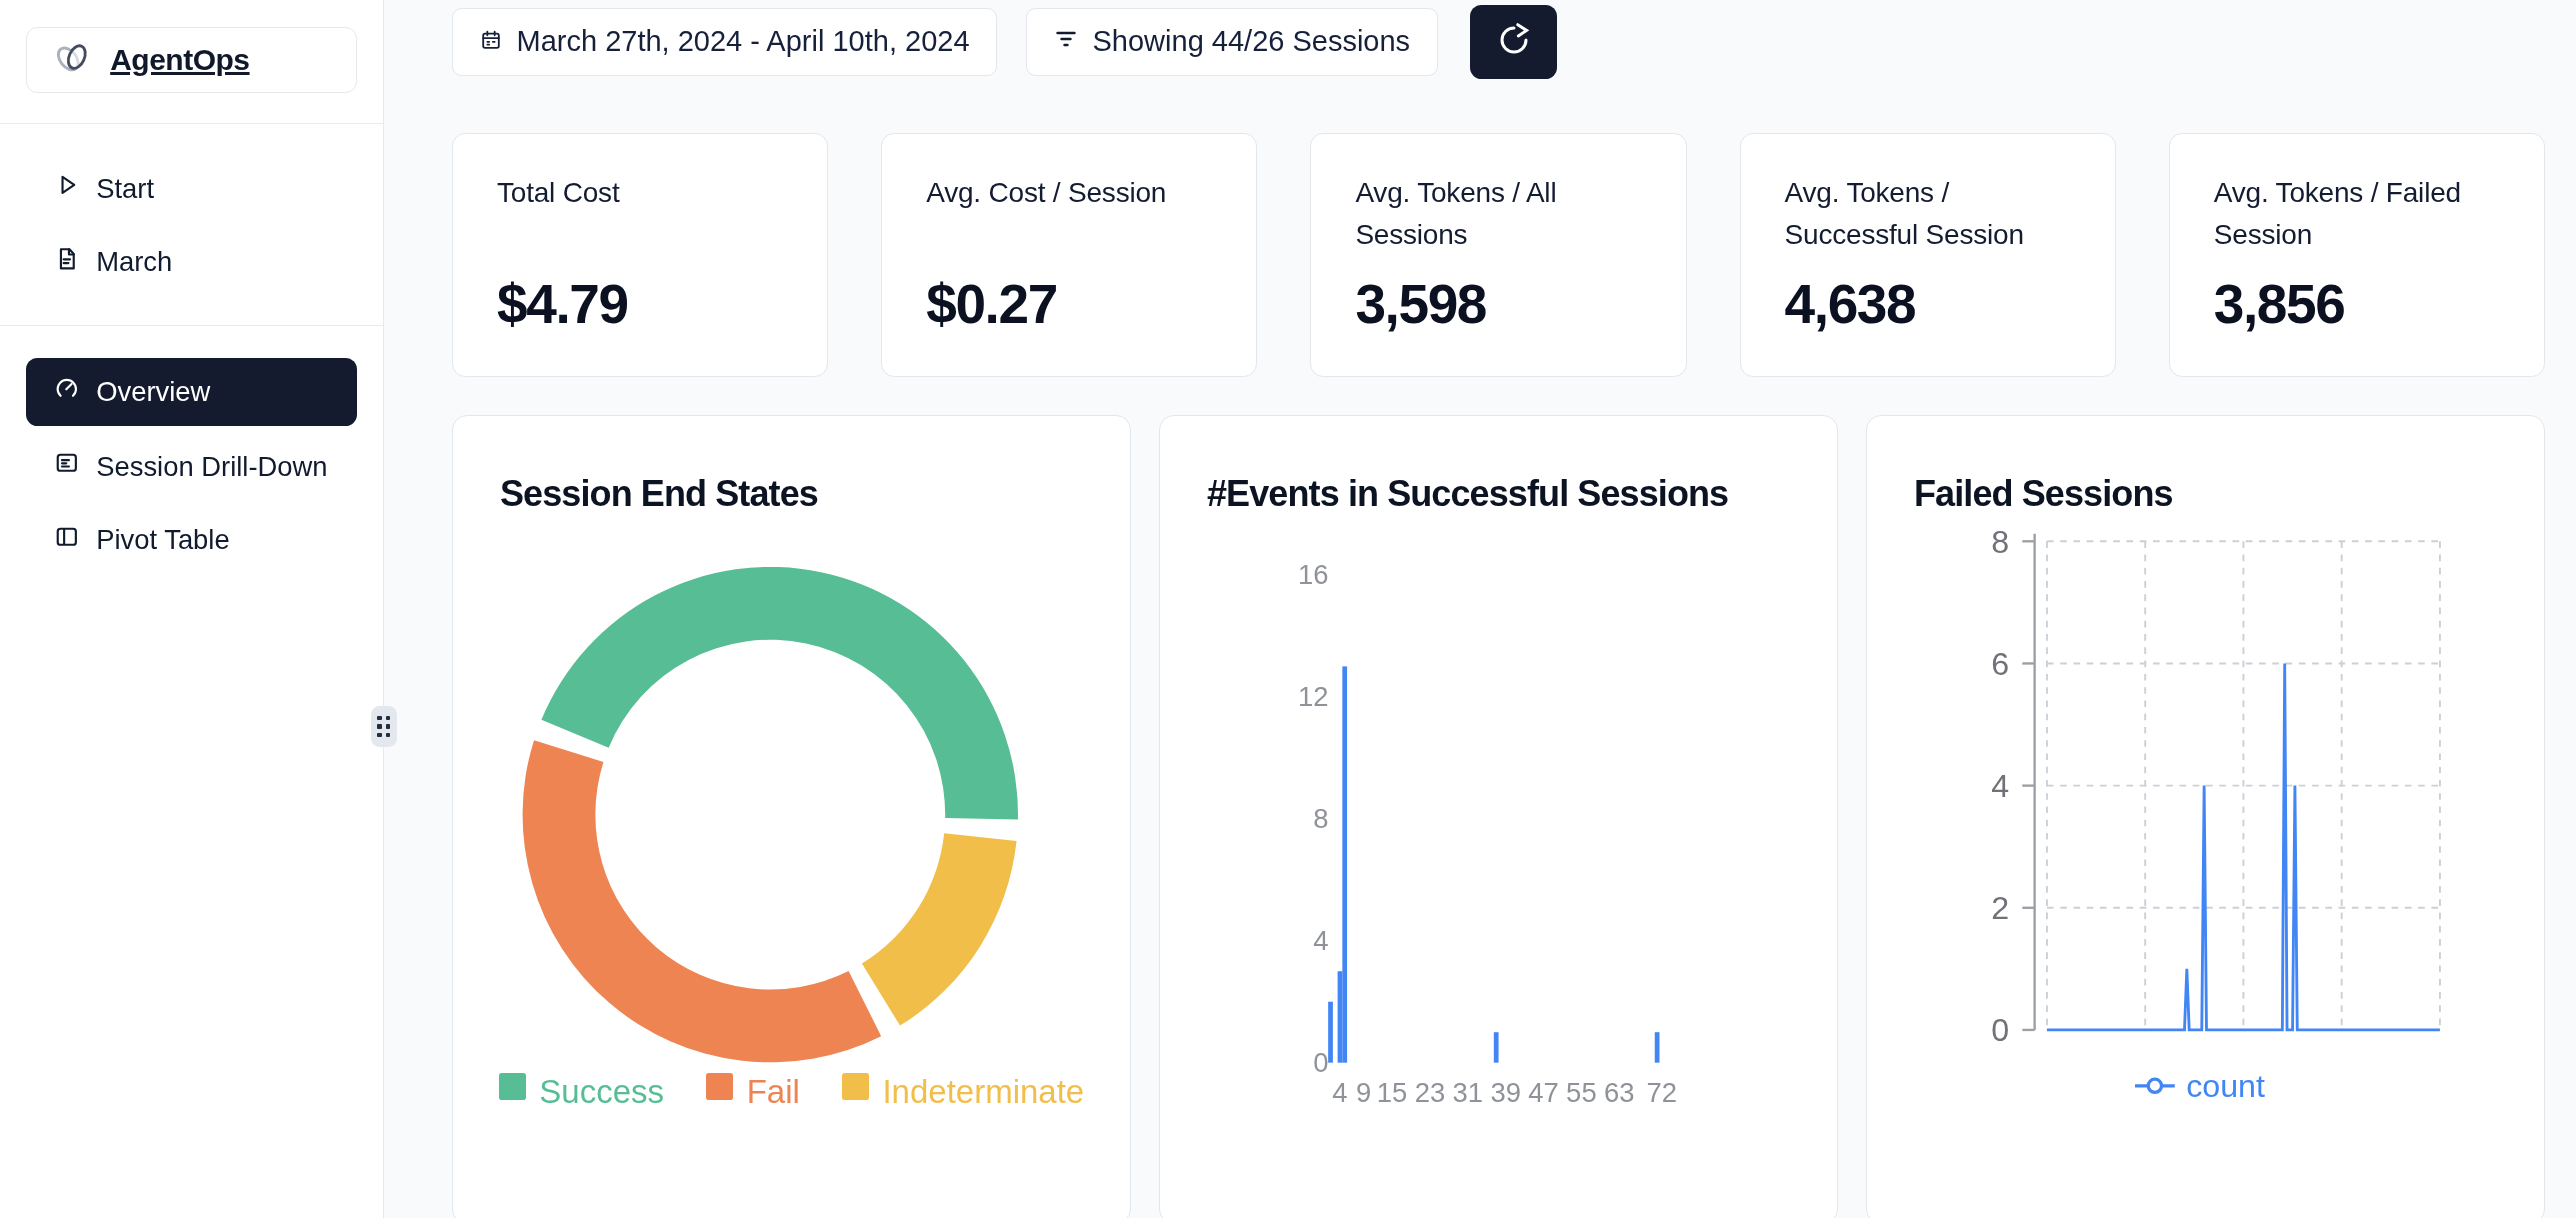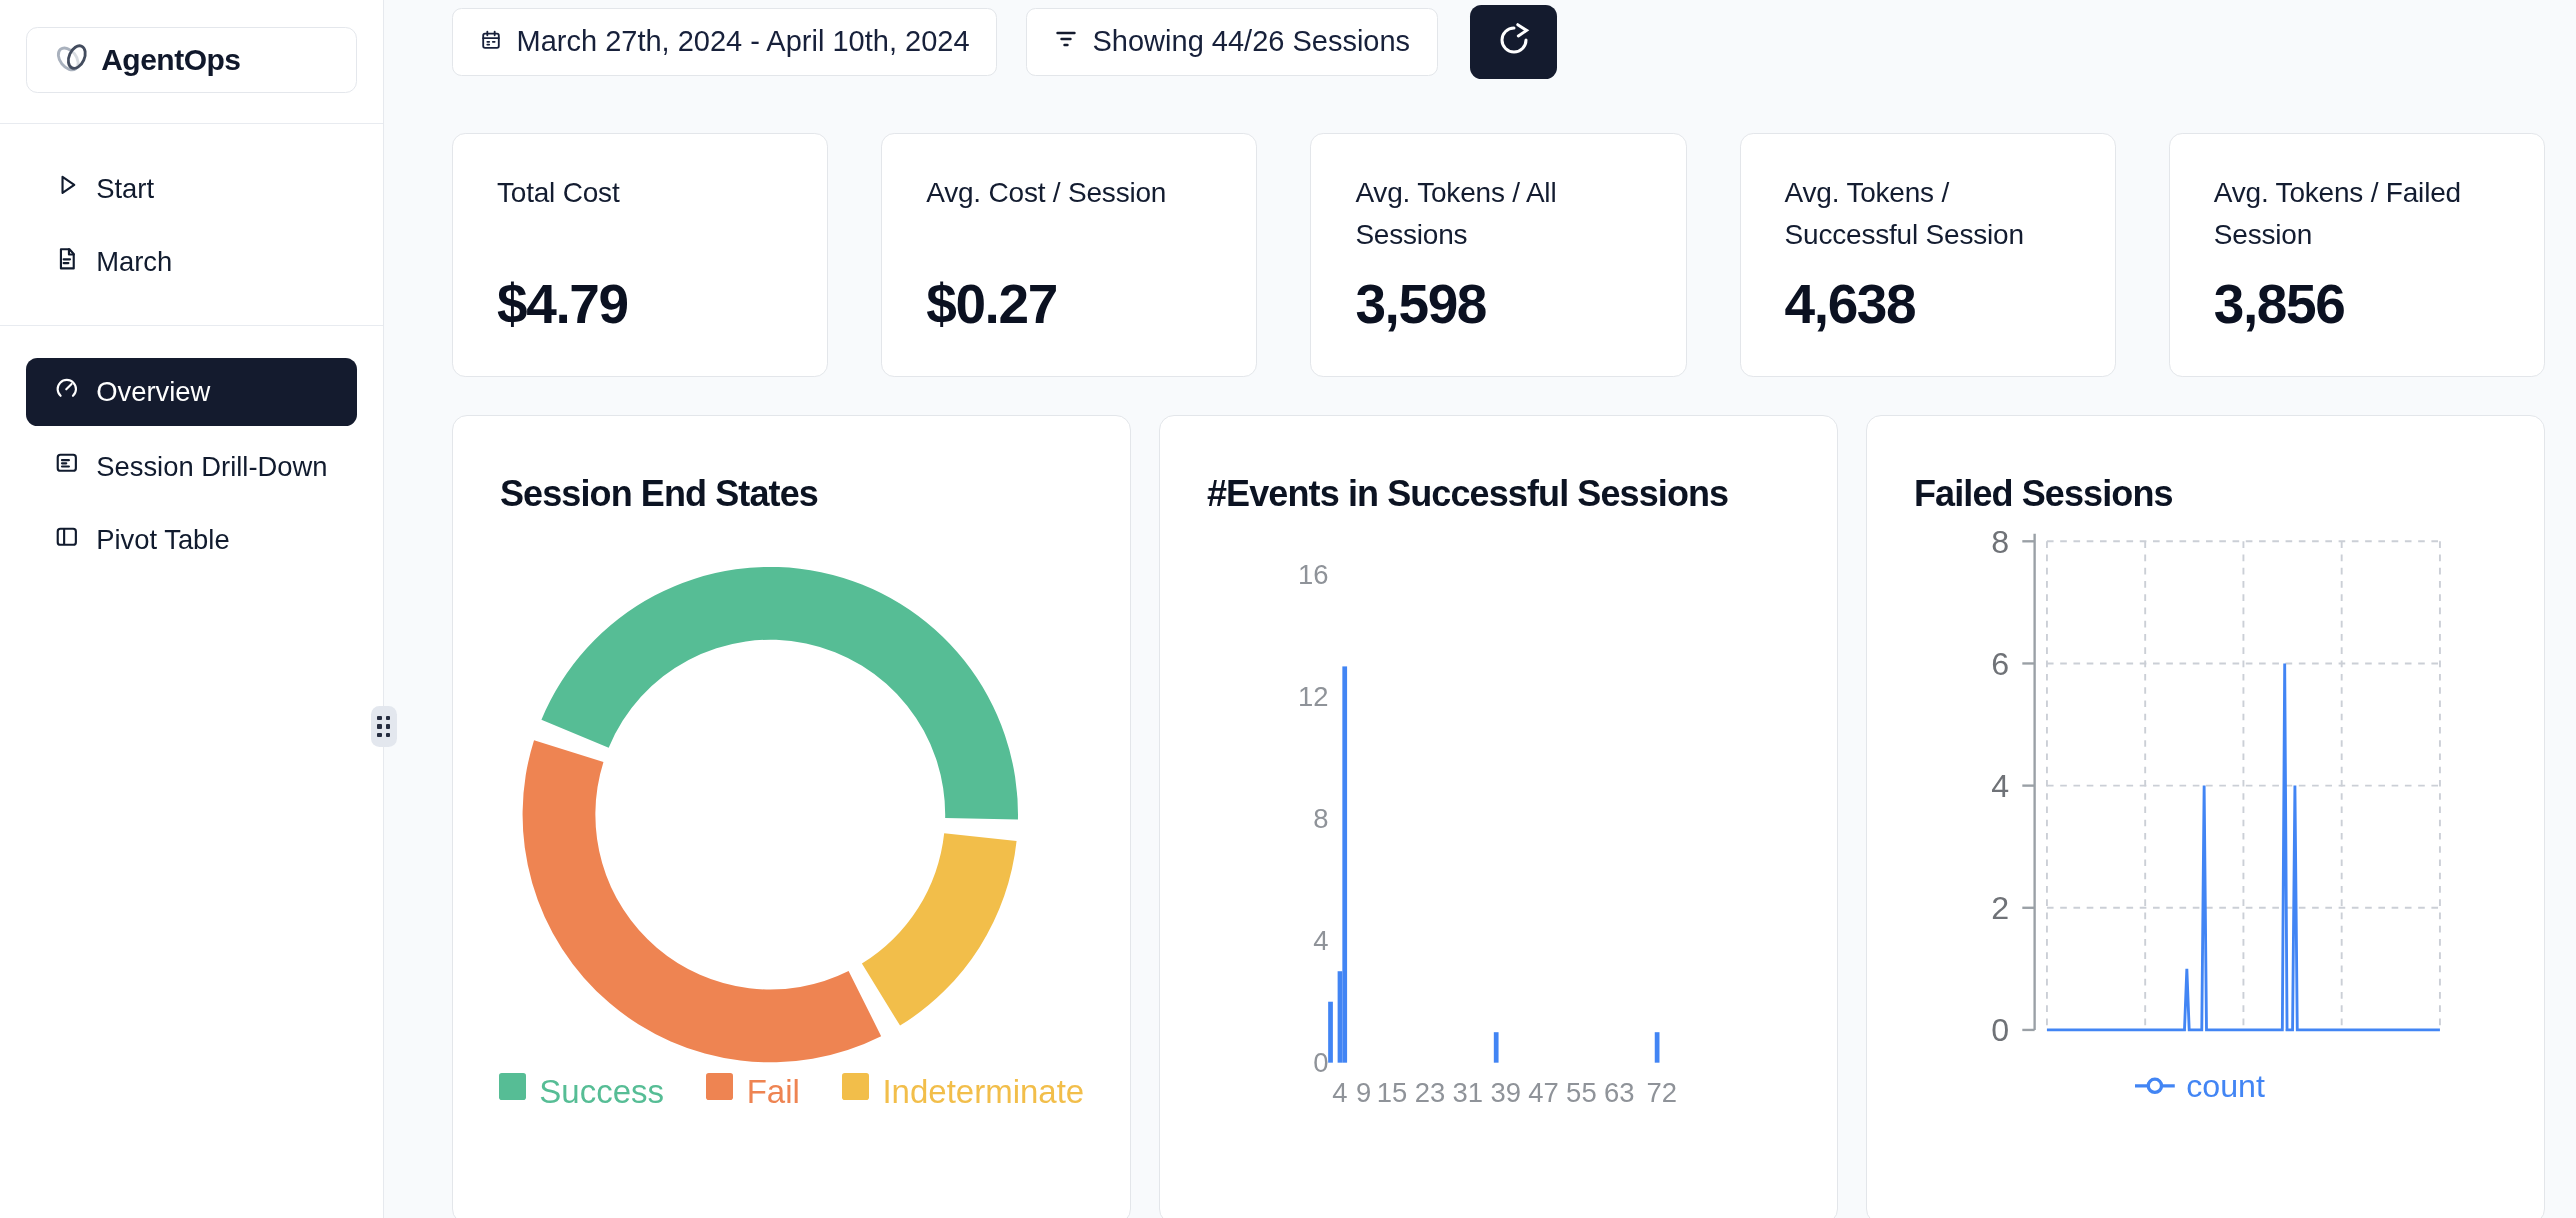--- a/index.html
+++ b/index.html
@@ -8,21 +8,21 @@
     font-family:"Liberation Sans","DejaVu Sans",sans-serif;
     background:#f8fafc; color:#131a2c; position:relative; overflow:hidden;
   }
   
   .sidebar {
     position:absolute; left:0; top:0; width:384px; height:1219px;
     background:#ffffff; border-right:1.9px solid #e6e9ee;
   }
   .logo-box {
     margin:26.5px 25.6px 0 25.6px; height:66px; border:1.9px solid #e4e7ec; border-radius:11.4px;
-    display:flex; align-items:center; padding-left:24.6px; gap:6px; background:#fff;
+    display:flex; align-items:center; padding-left:24.6px; gap:15px; background:#fff;text-decoration:underline;
   }
   .logo-text { font-size:30px; font-weight:bold; letter-spacing:-0.5px; color:#10182b; }
   .side-divider { border:none; border-top:1.9px solid #e8ebf0; margin:30px 0 0 0; }
   .nav { padding:32px 25.6px 0 25.6px; }
   .nav-item {
     display:flex; align-items:center; gap:17px; height:66px; padding-left:28px;
     border-radius:11.4px; font-size:27.4px; font-weight:500; color:#111b2e; cursor:pointer;
     margin-bottom:7.6px;
   }
   .nav-item.active { background:#141b2e; color:#ffffff; height:68px; }

